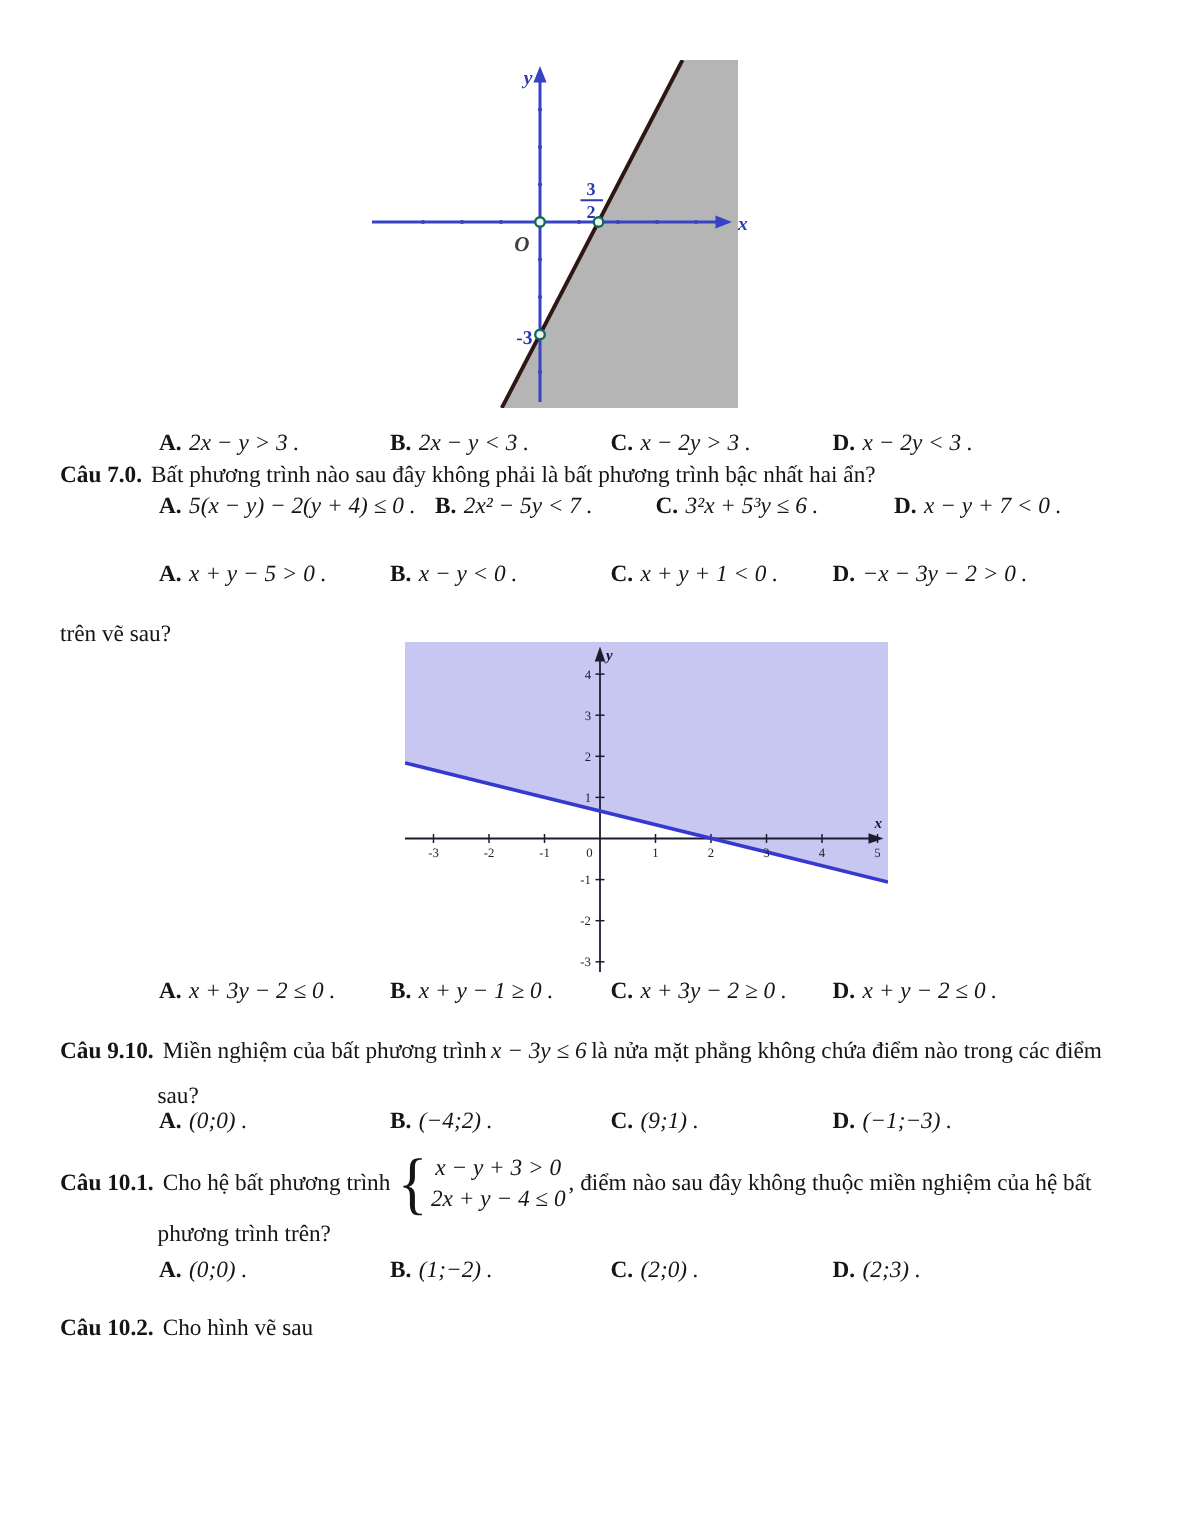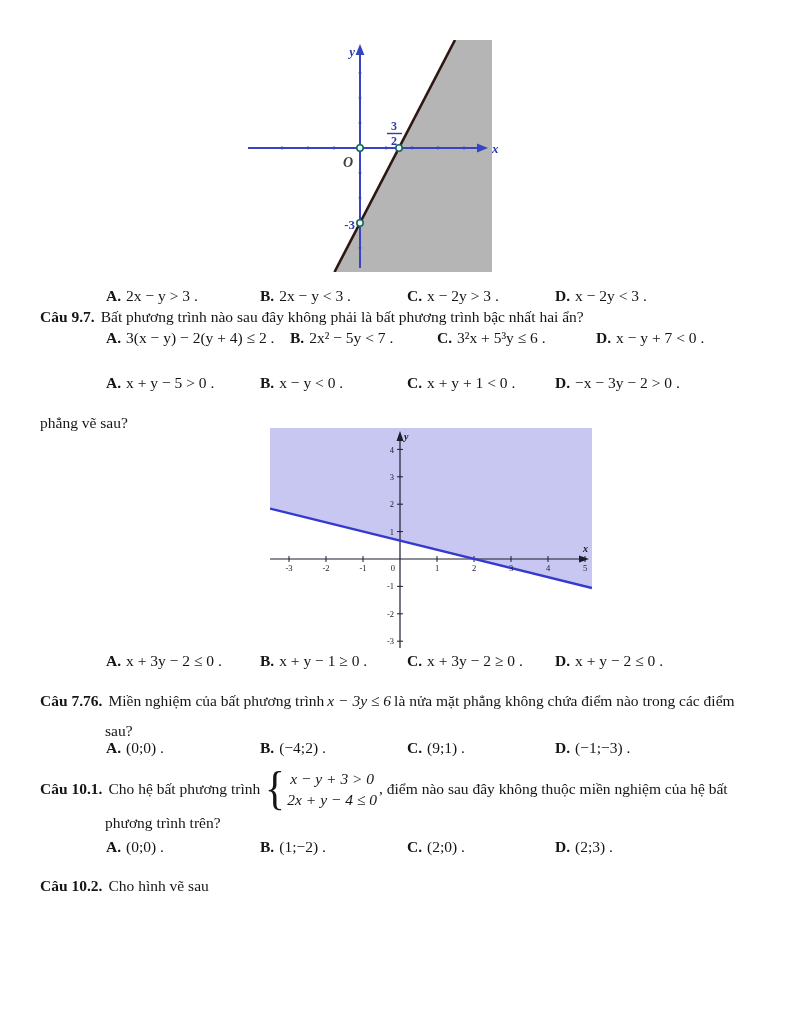--- a/index.html
+++ b/index.html
@@ -8,21 +8,21 @@
     font-family:"Liberation Serif", serif; font-size:15.5px; color:#151515;
     overflow:hidden;
   }
   .abs{position:absolute;}
   .qline{position:absolute; left:40px; white-space:nowrap;}
   .q-label{font-weight:bold; margin-right:6px;}
   .math{font-style:italic; margin:0 3px;}
   .row{position:absolute; left:40px; width:720px; height:22px;}
   .opt{position:absolute; white-space:nowrap;}
   .opt .letter{font-weight:bold; margin-right:5px;}
-  .opt .f{}
+  .opt .f{font-style:italic;}
   .oA{left:66px}.oB{left:220px}.oC{left:367px}.oD{left:515px}
   .q97row .oB{left:250px}.q97row .oC{left:397px}.q97row .oD{left:556px}
   .sysline{position:absolute; left:40px; display:flex; align-items:center; white-space:nowrap;text-align:center;}
   .sys{display:inline-flex; align-items:center; margin:0 2px 0 4px;}
   .sys .brace{font-size:46px; line-height:46px; font-weight:400; color:#151515; transform:scaleX(.9);}
   .sys .lines{display:flex; flex-direction:column; font-style:italic; line-height:21px; margin-left:1px;}
   svg text{font-family:"Liberation Serif", serif;}
   .g1-axis-label{font-size:13px; font-style:italic; fill:#2c3ab0; font-weight:bold;}
   .g1-frac{font-size:12px; font-weight:bold; fill:#2c3ab0;}
   .g1-int{font-size:13px; font-weight:bold; fill:#2c3ab0;}
@@ -81,38 +81,38 @@
   </div>
 
   <div class="row" style="top:287px;">
     <span class="opt oA"><span class="letter">A.</span><span class="f">2x − y &gt; 3 .</span></span>
     <span class="opt oB"><span class="letter">B.</span><span class="f">2x − y &lt; 3 .</span></span>
     <span class="opt oC"><span class="letter">C.</span><span class="f">x − 2y &gt; 3 .</span></span>
     <span class="opt oD"><span class="letter">D.</span><span class="f">x − 2y &lt; 3 .</span></span>
   </div>
 
   <div class="qline" style="top:308px;">
-    <span class="q-label">Câu 9.7.</span><span>Bất phương trình nào sau đây không phải là bất phương trình bậc nhất hai ẩn?</span>
+    <span class="q-label">Câu 7.0.</span><span>Bất phương trình nào sau đây không phải là bất phương trình bậc nhất hai ẩn?</span>
   </div>
   <div class="row q97row" style="top:329px;">
-    <span class="opt oA"><span class="letter">A.</span><span class="f">3(x − y) − 2(y + 4) ≤ 2 .</span></span>
+    <span class="opt oA"><span class="letter">A.</span><span class="f">5(x − y) − 2(y + 4) ≤ 0 .</span></span>
     <span class="opt oB"><span class="letter">B.</span><span class="f">2x² − 5y &lt; 7 .</span></span>
     <span class="opt oC"><span class="letter">C.</span><span class="f">3²x + 5³y ≤ 6 .</span></span>
     <span class="opt oD"><span class="letter">D.</span><span class="f">x − y + 7 &lt; 0 .</span></span>
   </div>
 
   <div class="row" style="top:374px;">
     <span class="opt oA"><span class="letter">A.</span><span class="f">x + y − 5 &gt; 0 .</span></span>
     <span class="opt oB"><span class="letter">B.</span><span class="f">x − y &lt; 0 .</span></span>
     <span class="opt oC"><span class="letter">C.</span><span class="f">x + y + 1 &lt; 0 .</span></span>
     <span class="opt oD"><span class="letter">D.</span><span class="f">−x − 3y − 2 &gt; 0 .</span></span>
   </div>
 
   <div class="qline" style="top:414px;">
-    <span>phẳng vẽ sau?</span>
+    <span>trên vẽ sau?</span>
   </div>
 
   <div class="abs" style="left:270px; top:428px;">
     <svg width="322" height="222" viewBox="0 0 322 222">
       <polygon points="0,0 322,0 322,160 0,80.6" fill="#c7c7f1"></polygon>
 
       <g stroke="#1c1c2e" stroke-width="1.2">
         <line x1="0" y1="131" x2="312" y2="131"></line>
         <line x1="130" y1="220" x2="130" y2="10"></line>
       </g>
@@ -163,21 +163,21 @@
   </div>
 
   <div class="row" style="top:652px;text-align:right;">
     <span class="opt oA"><span class="letter">A.</span><span class="f">x + 3y − 2 ≤ 0 .</span></span>
     <span class="opt oB"><span class="letter">B.</span><span class="f">x + y − 1 ≥ 0 .</span></span>
     <span class="opt oC"><span class="letter">C.</span><span class="f">x + 3y − 2 ≥ 0 .</span></span>
     <span class="opt oD"><span class="letter">D.</span><span class="f">x + y − 2 ≤ 0 .</span></span>
   </div>
 
   <div class="qline" style="top:692px;">
-    <span class="q-label">Câu 7.76.</span><span>Miền nghiệm của bất phương trình</span><span class="math">x − 3y ≤ 6</span><span>là nửa mặt phẳng không chứa điểm nào trong các điểm</span>
+    <span class="q-label">Câu 9.10.</span><span>Miền nghiệm của bất phương trình</span><span class="math">x − 3y ≤ 6</span><span>là nửa mặt phẳng không chứa điểm nào trong các điểm</span>
   </div>
   <div class="qline" style="top:722px; left:105px;">
     <span>sau?</span>
   </div>
   <div class="row" style="top:739px;">
     <span class="opt oA"><span class="letter">A.</span><span class="f">(0;0) .</span></span>
     <span class="opt oB"><span class="letter">B.</span><span class="f">(−4;2) .</span></span>
     <span class="opt oC"><span class="letter">C.</span><span class="f">(9;1) .</span></span>
     <span class="opt oD"><span class="letter">D.</span><span class="f">(−1;−3) .</span></span>
   </div>

